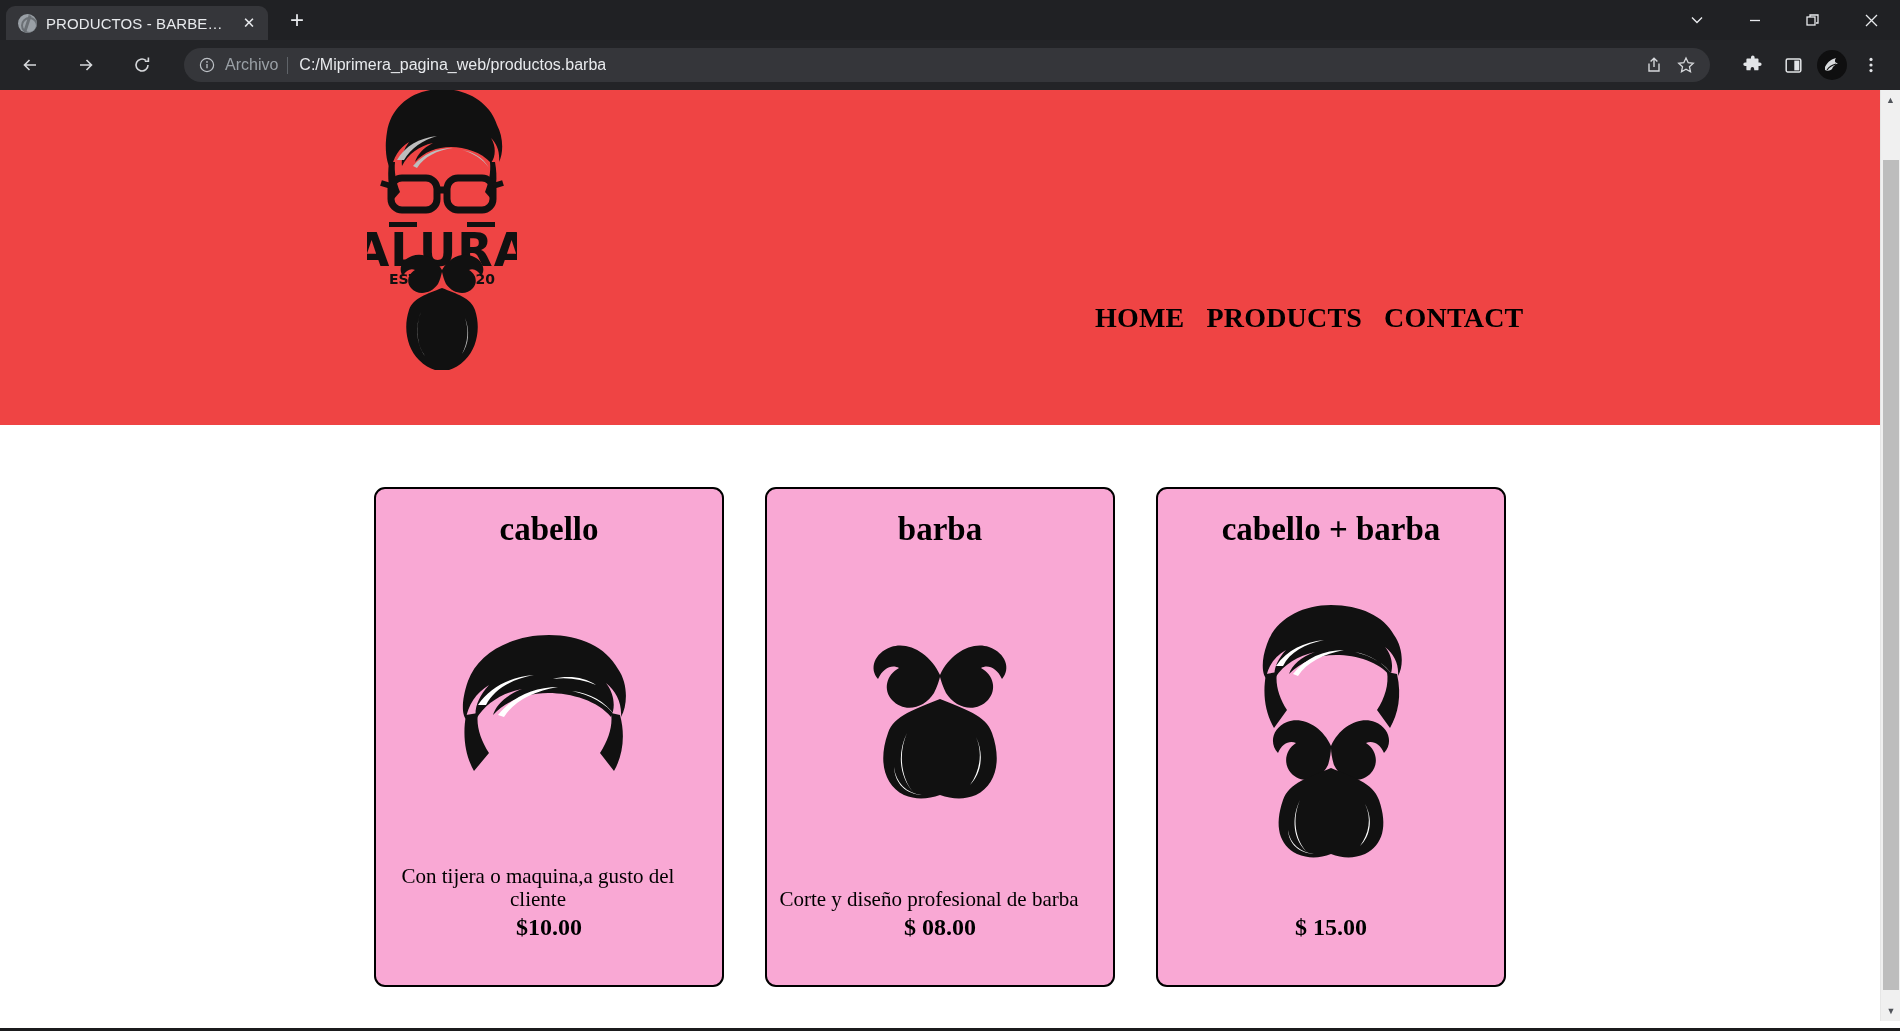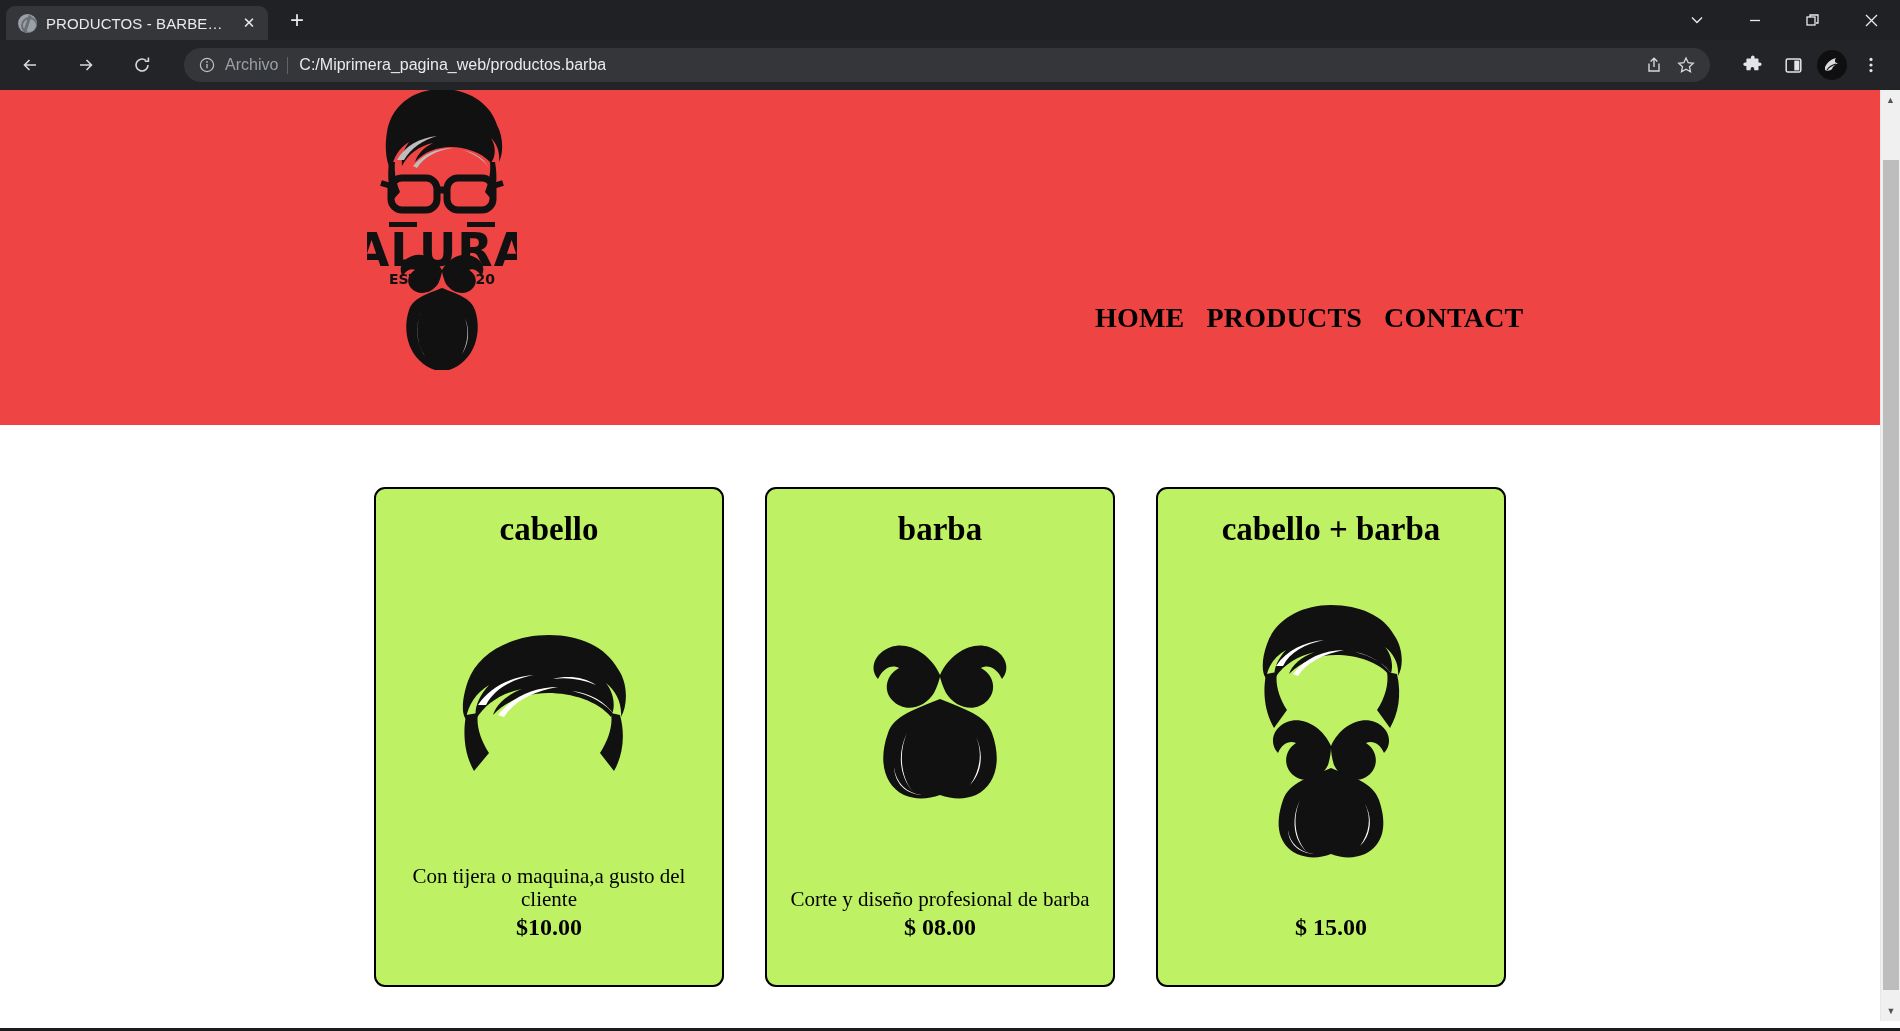--- a/index.html
+++ b/index.html
@@ -121,21 +121,21 @@
     font-family: "Liberation Serif", serif; font-weight: bold; font-size: 28px;
     color: #000; text-decoration: none; letter-spacing: .2px;
   }
 
   .products {
     display: flex; justify-content: center; gap: 41px;
     padding-top: 62px;
   }
   .card {
     width: 350px; height: 500px; border: 2px solid #000; border-radius: 11px;
-    background: #bef264; display: flex; flex-direction: column; align-items: center;
+    background: #f9a8d4; display: flex; flex-direction: column; 
     padding: 22px 12px 16px;
   }
   .card-title {
     font-family: "Liberation Serif", serif; font-weight: bold; font-size: 33px;
     color: #000; text-align: center; line-height: 1.1;
   }
   .card-figure {
     flex: 1 1 auto; display: flex; align-items: center; justify-content: center;
     width: 100%;
   }

